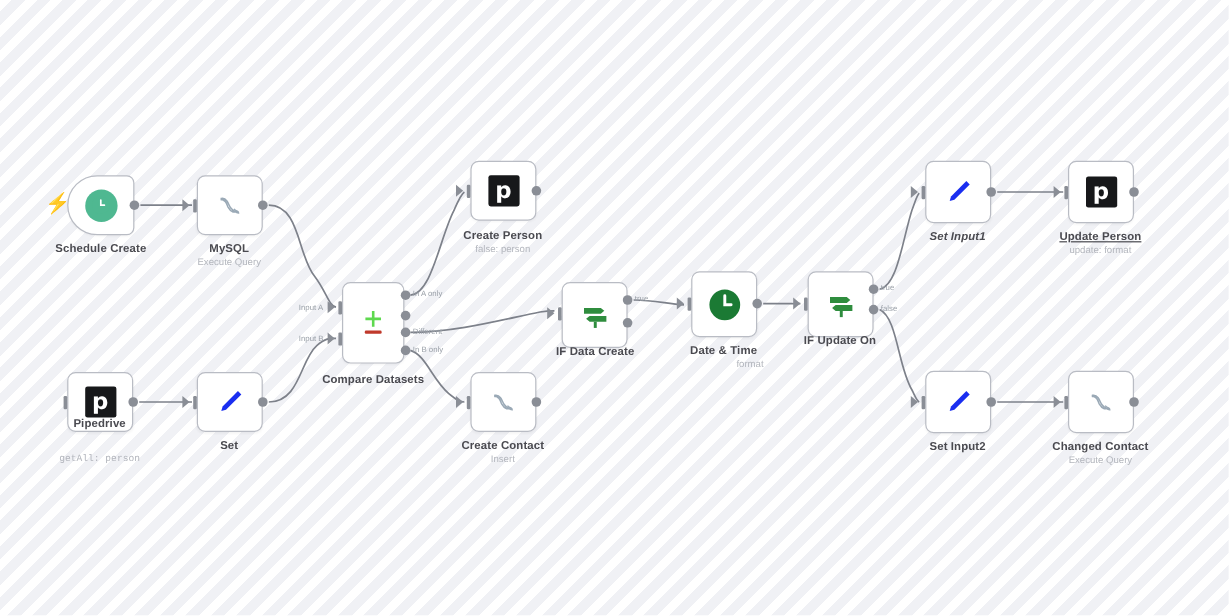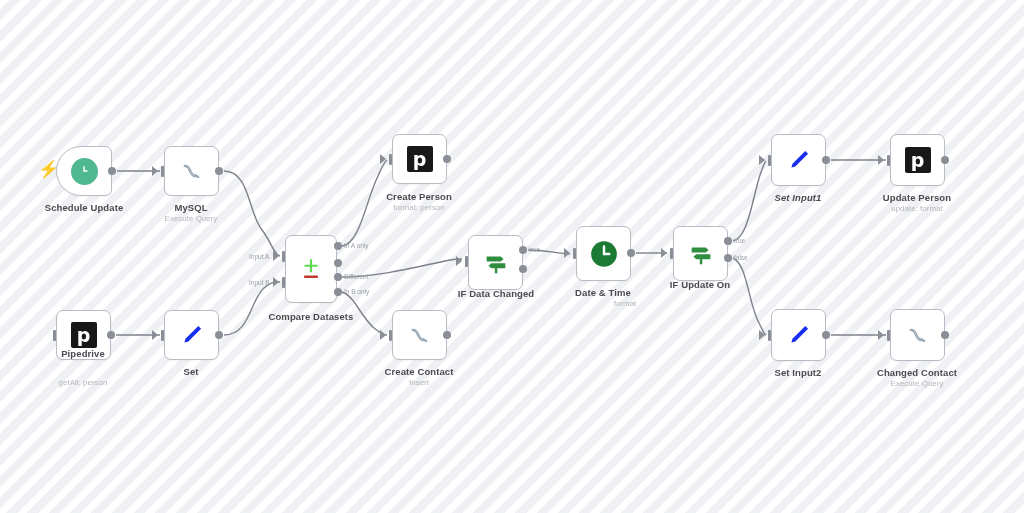--- a/index.html
+++ b/index.html
@@ -164,21 +164,21 @@
     <div class="icon-wrap">
       <div class="clock-icon" style="background:#4fb891;">
         <svg width="16" height="16" viewBox="0 0 24 24">
             <circle cx="12" cy="12" r="11" fill="#4fb891"></circle>
             <path d="M12 5.5 L12 12 L16.5 12" stroke="#ffffff" stroke-width="2.1" fill="none" stroke-linecap="round"></path>
           </svg>
       </div>
     </div>
   </div>
   <div class="port" style="left:108px; top:167px;"></div>
-  <div class="node-label" style="left:84px; top:202px;">Schedule Update</div>
+  <div class="node-label" style="left:84px; top:202px;">Schedule Create</div>
 
   <div class="node" style="left:164px; top:146px; width:55px; height:50px;">
     <div class="icon-wrap">
       <svg width="28" height="28" viewBox="0 0 24 24">
           <path d="M5.5 7.2c1.4-.3 3 .4 4 1.8 1.3 1.8 1.5 3.3 2.8 5 .9 1.2 2 2 3.2 2.4-.4.4-1 .6-1.6.4-1.5-.5-2.7-1.9-3.6-3.5-.7-1.4-1-2.9-2-4-.7-.8-1.8-1.3-2.8-1.2-.1-.4 0-.8 0-.9z" fill="none" stroke="#9aa9b6" stroke-width="1.1"></path>
           <path d="M14.5 14.6c.6.8 1.5 1.4 2.5 1.7.5.2.8.7.8 1.2-.8-.1-1.7-.4-2.4-.9" fill="none" stroke="#9aa9b6" stroke-width="1.1"></path>
           <circle cx="7.6" cy="8.6" r=".7" fill="#9aa9b6"></circle>
         </svg>
     </div>
   </div>
@@ -189,21 +189,21 @@
   <div class="node-sub" style="left:191px; top:214px;">Execute Query</div>
 
   <div class="node" style="left:56px; top:310px; width:55px; height:50px;">
     <div class="icon-wrap">
       <div class="pd-icon">p</div>
     </div>
   </div>
   <div class="port-in" style="left:53px; top:330px;"></div>
   <div class="port" style="left:107px; top:331px;"></div>
   <div class="node-label" style="left:83px; top:348px;">Pipedrive</div>
-  <div class="node-sub" style="left:83px; top:378px;">getAll: person</div>
+  <div class="node-sub" style="left:83px; top:378px;font-family:Liberation Mono, monospace;">getAll: person</div>
 
   <div class="node" style="left:164px; top:310px; width:55px; height:50px;">
     <div class="icon-wrap">
       <svg width="26" height="26" viewBox="0 0 24 24">
           <path d="M17.8 3.6 L20.4 6.2 L8.6 18 L5 19 L6 15.4 Z" fill="#1a2ef0"></path>
         </svg>
     </div>
   </div>
   <div class="port-in" style="left:161px; top:330px;"></div>
   <div class="arrow-in" style="left:152px; top:330px;"></div>
@@ -237,21 +237,21 @@
 
   <div class="node" style="left:392px; top:134px; width:55px; height:50px;">
     <div class="icon-wrap">
       <div class="pd-icon">p</div>
     </div>
   </div>
   <div class="port-in" style="left:389px; top:154px;"></div>
   <div class="arrow-in" style="left:380px; top:154px;"></div>
   <div class="port" style="left:443px; top:155px;"></div>
   <div class="node-label" style="left:419px; top:191px;">Create Person</div>
-  <div class="node-sub" style="left:419px; top:203px;">format: person</div>
+  <div class="node-sub" style="left:419px; top:203px;">false: person</div>
 
   <div class="node" style="left:392px; top:310px; width:55px; height:50px;">
     <div class="icon-wrap">
       <svg width="28" height="28" viewBox="0 0 24 24">
           <path d="M5.5 7.2c1.4-.3 3 .4 4 1.8 1.3 1.8 1.5 3.3 2.8 5 .9 1.2 2 2 3.2 2.4-.4.4-1 .6-1.6.4-1.5-.5-2.7-1.9-3.6-3.5-.7-1.4-1-2.9-2-4-.7-.8-1.8-1.3-2.8-1.2-.1-.4 0-.8 0-.9z" fill="none" stroke="#9aa9b6" stroke-width="1.1"></path>
           <path d="M14.5 14.6c.6.8 1.5 1.4 2.5 1.7.5.2.8.7.8 1.2-.8-.1-1.7-.4-2.4-.9" fill="none" stroke="#9aa9b6" stroke-width="1.1"></path>
           <circle cx="7.6" cy="8.6" r=".7" fill="#9aa9b6"></circle>
         </svg>
     </div>
   </div>
@@ -268,21 +268,21 @@
         <path d="M20 12.2 L8 12.2 L5.5 14.3 L8 16.4 L20 16.4 Z" fill="#2f8d3e"></path>
         <rect x="11" y="16.4" width="2.1" height="4.4" fill="#2f8d3e"></rect>
       </svg>
     </div>
   </div>
   <div class="port-in" style="left:465px; top:256px;"></div>
   <div class="arrow-in" style="left:456px; top:256px;"></div>
   <div class="port" style="left:519px; top:246px;"></div>
   <div class="port-label" style="left:529px; top:246px;">true</div>
   <div class="port" style="left:519px; top:265px;"></div>
-  <div class="node-label" style="left:496px; top:288px;">IF Data Changed</div>
+  <div class="node-label" style="left:496px; top:288px;">IF Data Create</div>
 
   <div class="node" style="left:576px; top:226px; width:55px; height:55px;">
     <div class="icon-wrap">
       <svg width="28" height="28" viewBox="0 0 24 24">
           <circle cx="12" cy="12" r="11" fill="#1b7a34"></circle>
           <path d="M12 5.5 L12 12 L16.5 12" stroke="#ffffff" stroke-width="2.1" fill="none" stroke-linecap="round"></path>
         </svg>
     </div>
   </div>
   <div class="port-in" style="left:573px; top:248px;"></div>
@@ -321,21 +321,21 @@
   <div class="node-label" style="left:798px; top:192px;font-style:italic;">Set Input1</div>
 
   <div class="node" style="left:890px; top:134px; width:55px; height:52px;">
     <div class="icon-wrap">
       <div class="pd-icon">p</div>
     </div>
   </div>
   <div class="port-in" style="left:887px; top:155px;"></div>
   <div class="arrow-in" style="left:878px; top:155px;"></div>
   <div class="port" style="left:941px; top:156px;"></div>
-  <div class="node-label" style="left:917px; top:192px;">Update Person</div>
+  <div class="node-label" style="left:917px; top:192px;text-decoration:underline;">Update Person</div>
   <div class="node-sub" style="left:917px; top:204px;">update: format</div>
 
   <div class="node" style="left:771px; top:309px; width:55px; height:52px;">
     <div class="icon-wrap">
       <svg width="26" height="26" viewBox="0 0 24 24">
           <path d="M17.8 3.6 L20.4 6.2 L8.6 18 L5 19 L6 15.4 Z" fill="#1a2ef0"></path>
         </svg>
     </div>
   </div>
   <div class="port-in" style="left:768px; top:330px;"></div>

